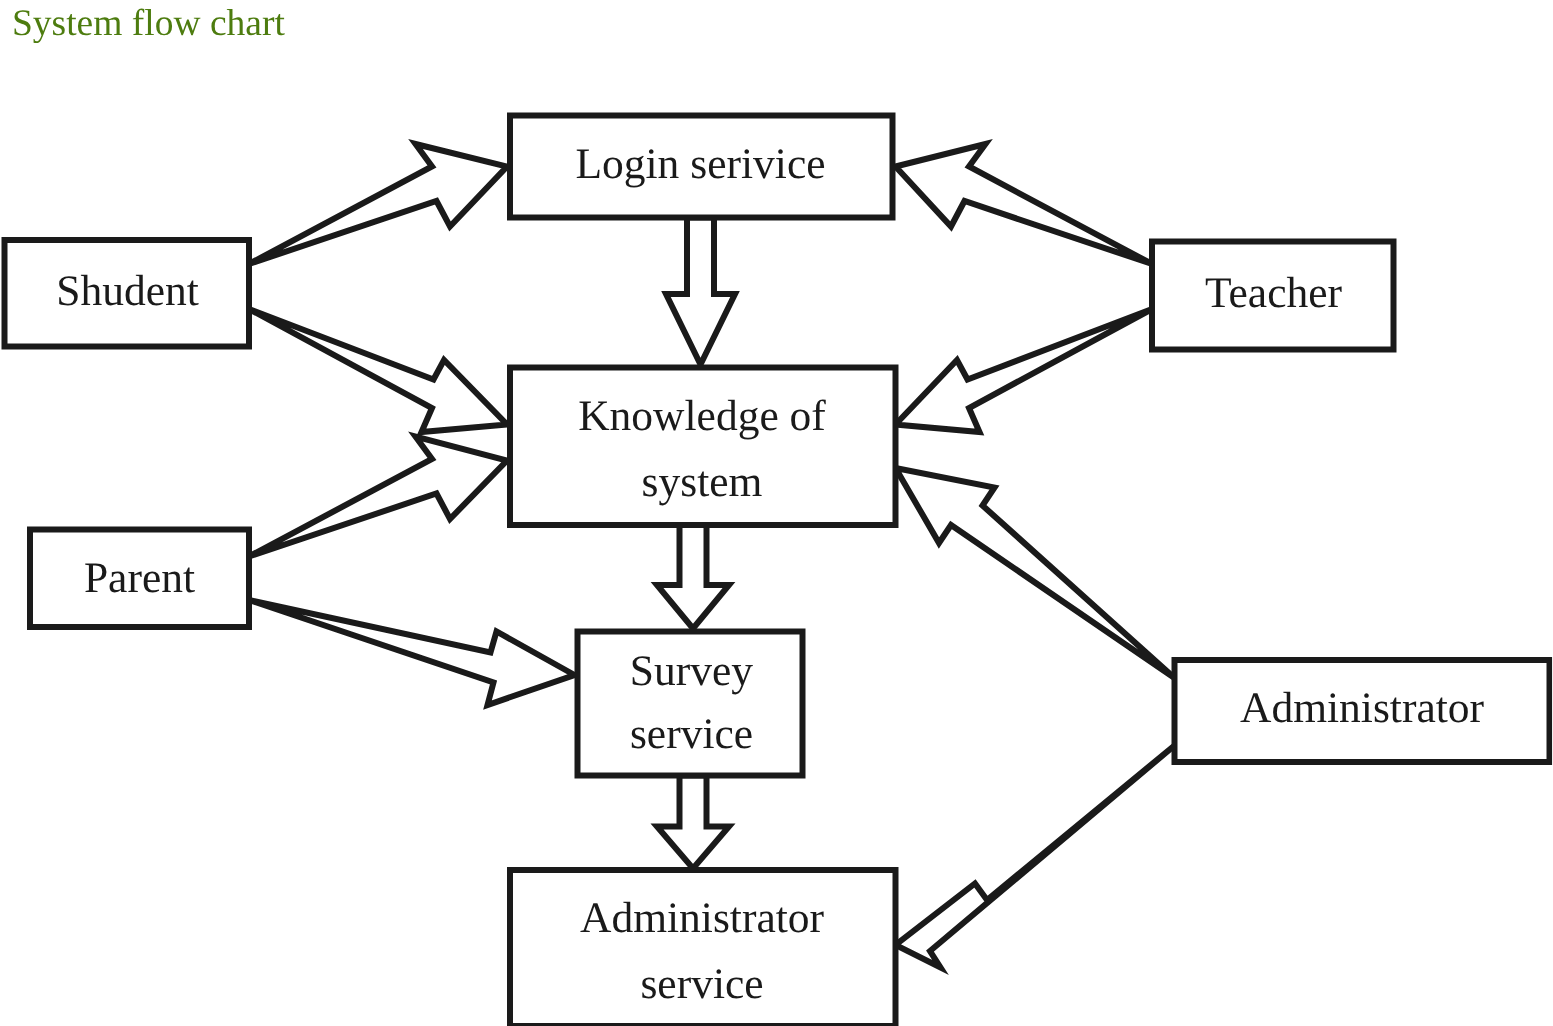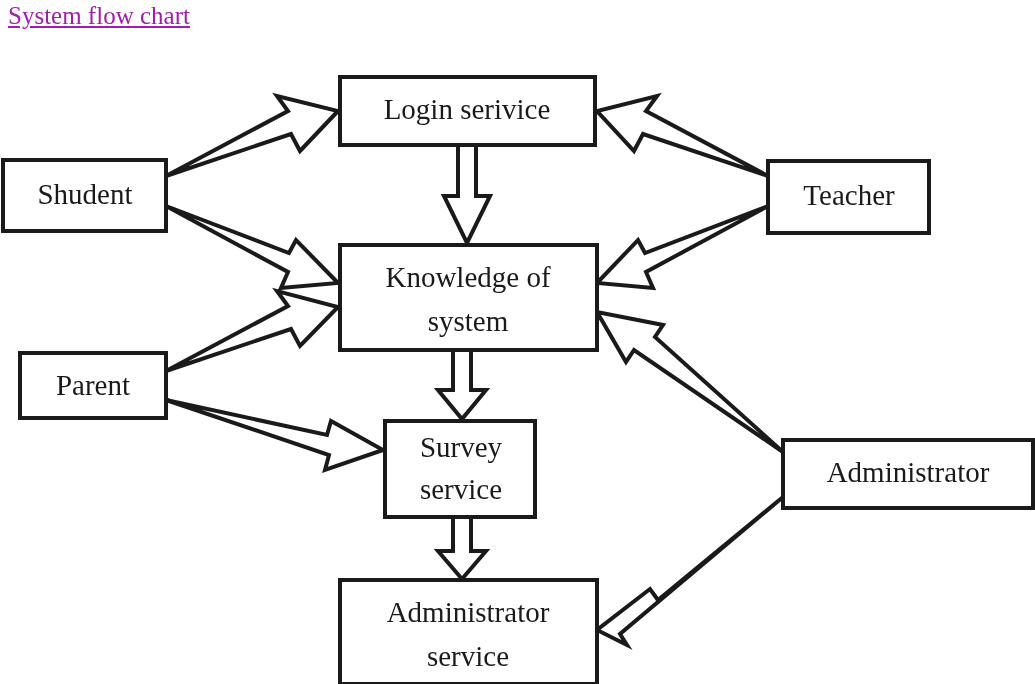--- a/index.html
+++ b/index.html
@@ -13,24 +13,23 @@
     height: 684px;
     background: #ffffff;
     overflow: hidden;
     font-family: "Liberation Serif", "DejaVu Serif", serif;
   }
   #chart-title {
     position: absolute;
     left: 8px;
     top: 1px;
     font-size: 25px;
-    color: #a21caf;
+    color: #4d7c0f;
     line-height: 1.2;
     white-space: nowrap;
-    text-decoration: underline;
   }
   #flow-svg {
     position: absolute;
     left: 0;
     top: 0;
   }
   .node-box {
     fill: #ffffff;
     stroke: #1a1a1a;
     stroke-width: 4;

